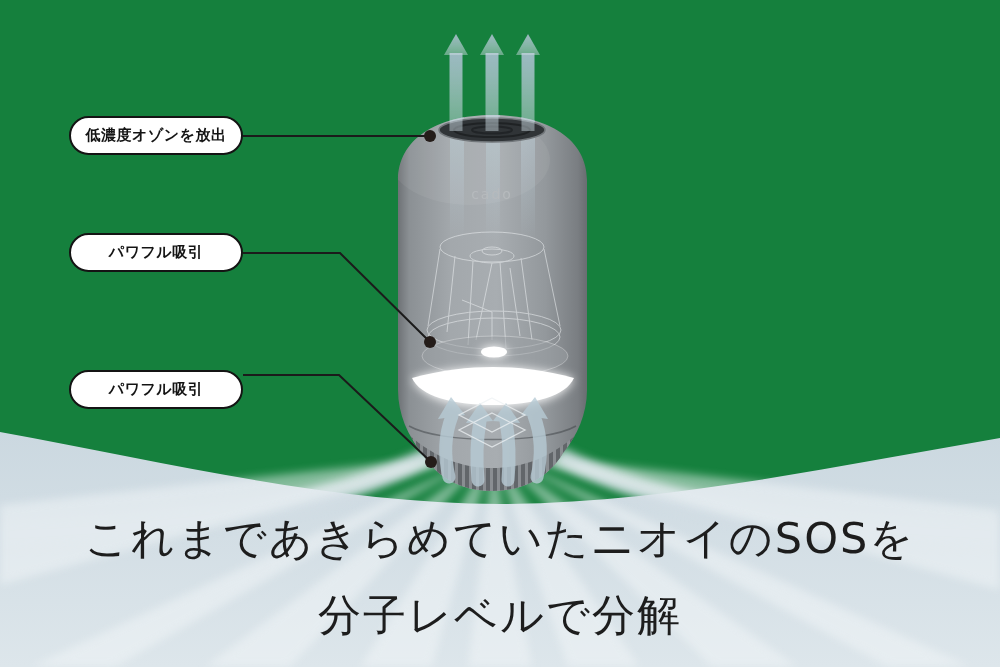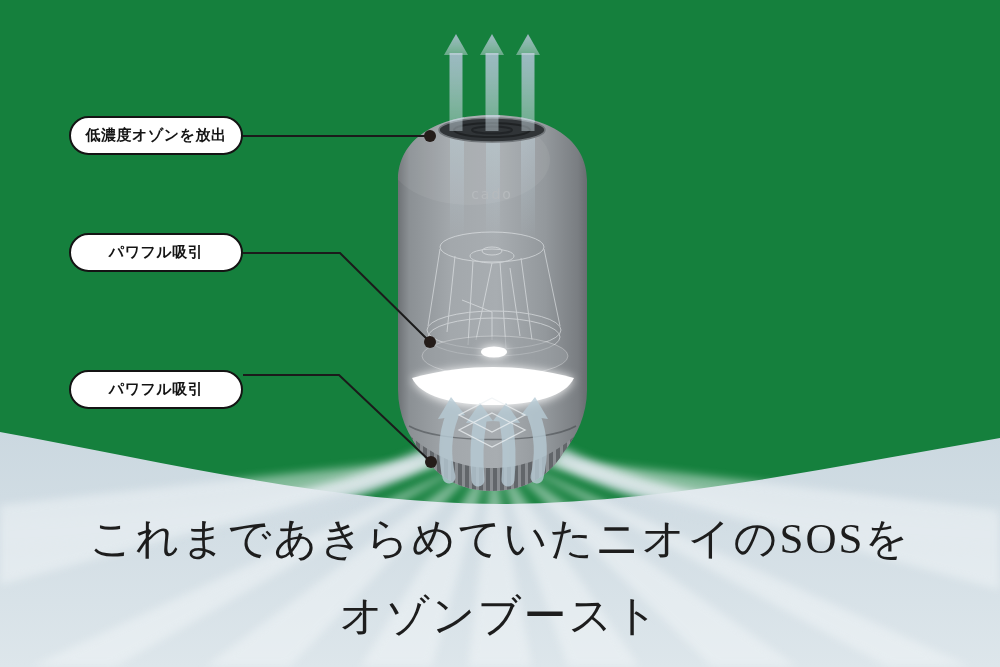--- a/index.html
+++ b/index.html
@@ -15,21 +15,21 @@
     display:flex;align-items:center;justify-content:center;
     font-size:15px;font-weight:600;letter-spacing:0.5px;color:#141414;
     z-index:3;
   }
   .callout-1{top:116px;}
   .callout-2{top:233px;}
   .callout-3{top:370px;}
   .headline{
     position:absolute;left:0;top:500px;width:1000px;text-align:center;
     color:#1d1d1d;font-size:43px;font-weight:500;letter-spacing:2px;
-    line-height:77px;z-index:3;font-family:Liberation Serif, serif;
+    line-height:77px;z-index:3;
   }
 </style>
 </head>
 <body>
 
 <div class="stage">
 
   <svg width="1000" height="667" viewBox="0 0 1000 667">
     <defs>
       <linearGradient id="waveGrad" x1="0" y1="0" x2="0" y2="1">
@@ -201,16 +201,16 @@
   </div>
   <div class="callout callout-2">
     <span>パワフル吸引</span>
   </div>
   <div class="callout callout-3">
     <span>パワフル吸引</span>
   </div>
 
   <div class="headline">
     <div>これまであきらめていたニオイのSOSを</div>
-    <div>オゾンブースト</div>
+    <div>分子レベルで分解</div>
   </div>
 
 </div>
 
 </body></html>

